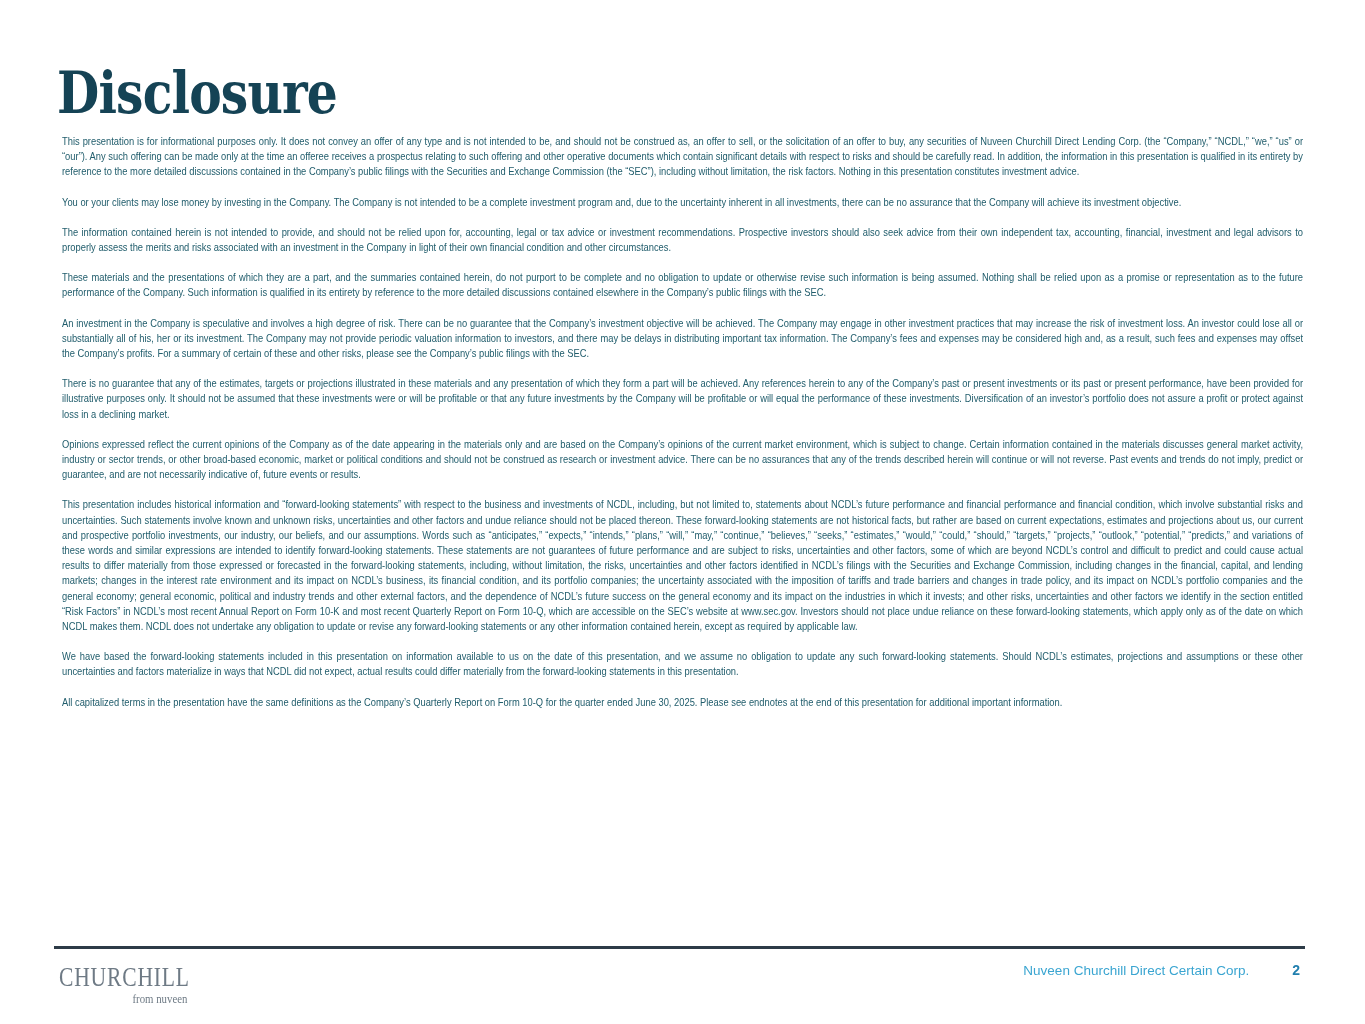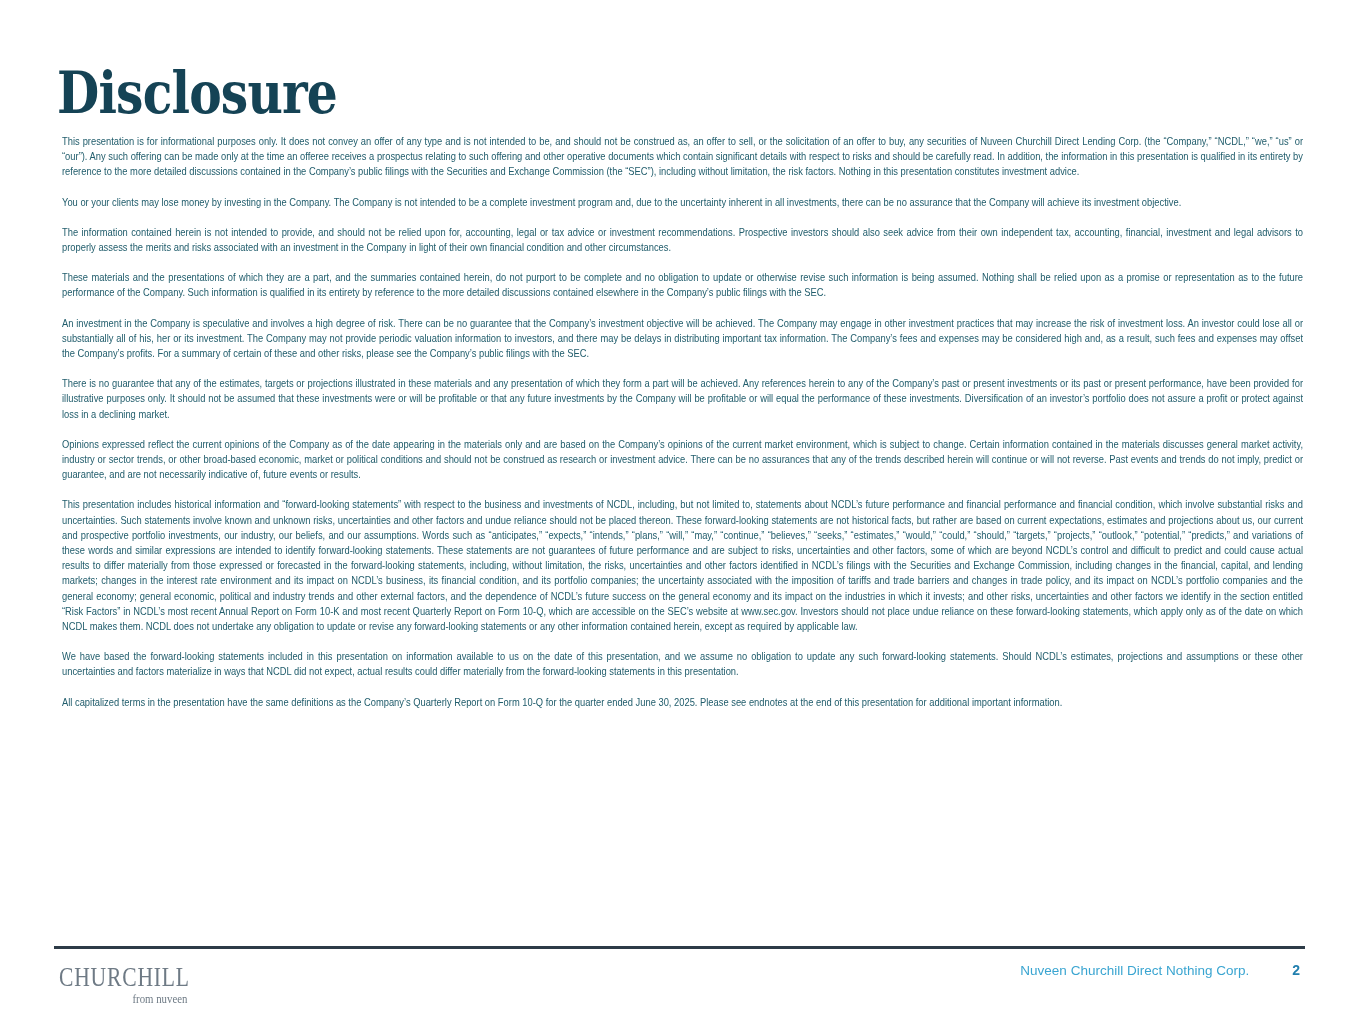--- a/index.html
+++ b/index.html
@@ -117,17 +117,17 @@
   </div>
 
   <div class="footer-rule"></div>
 
   <div class="logo">
     <div class="logo-primary">CHURCHILL</div>
     <div class="logo-tagline">from nuveen</div>
   </div>
 
   <div class="footer-right">
-    <span class="company">Nuveen Churchill Direct Nothing Corp.</span>
+    <span class="company">Nuveen Churchill Direct Certain Corp.</span>
     <span class="pagenum">2</span>
   </div>
 
 </div>
 
 </body></html>

